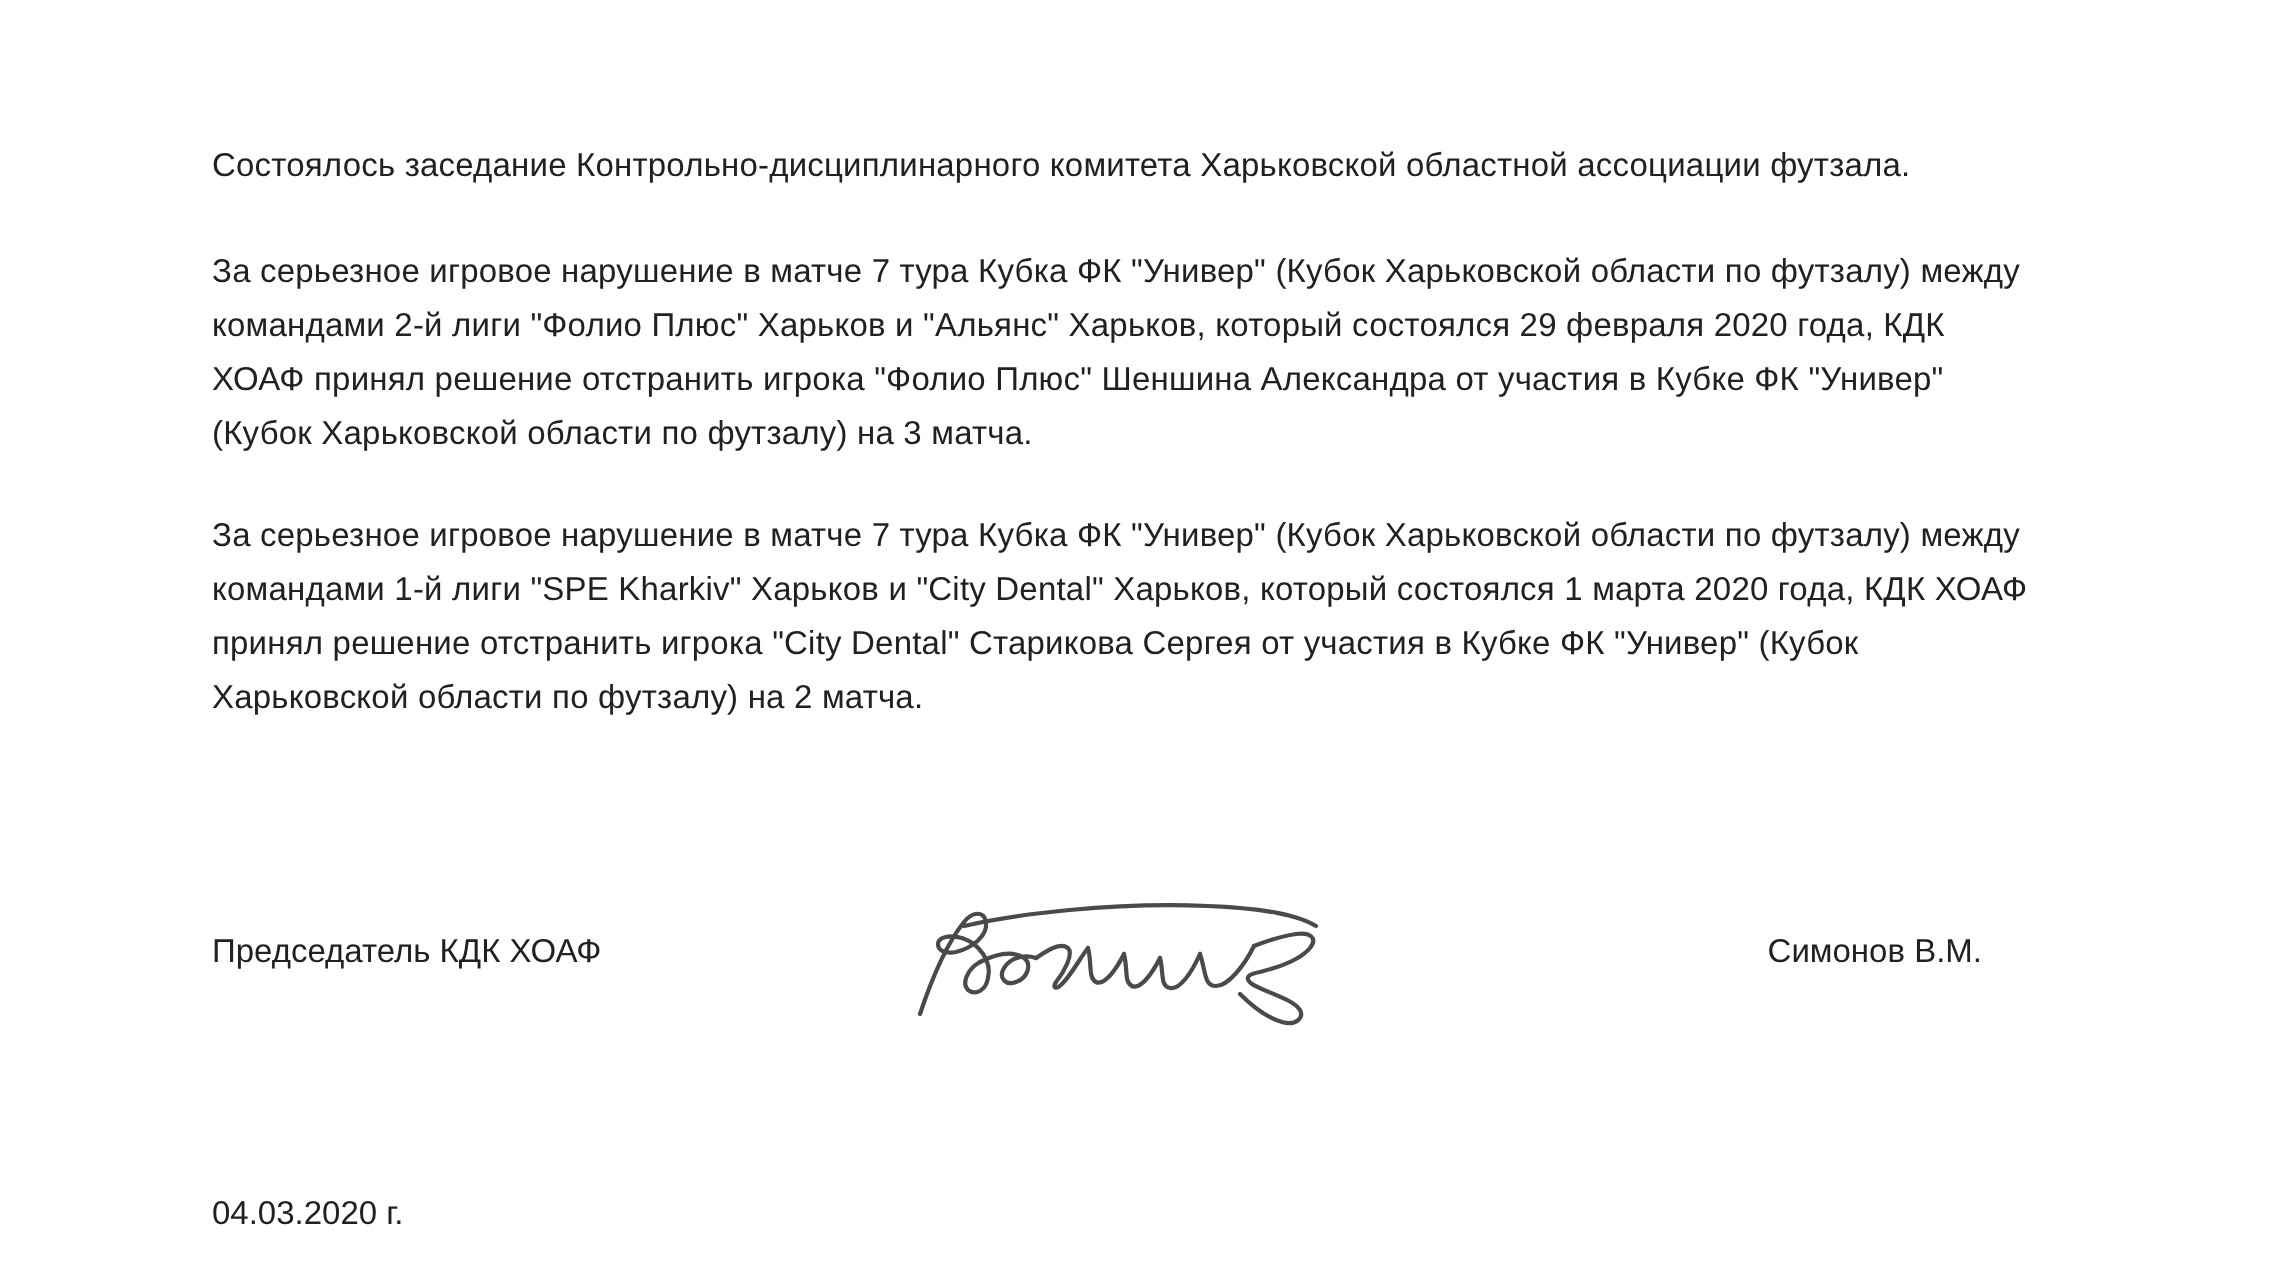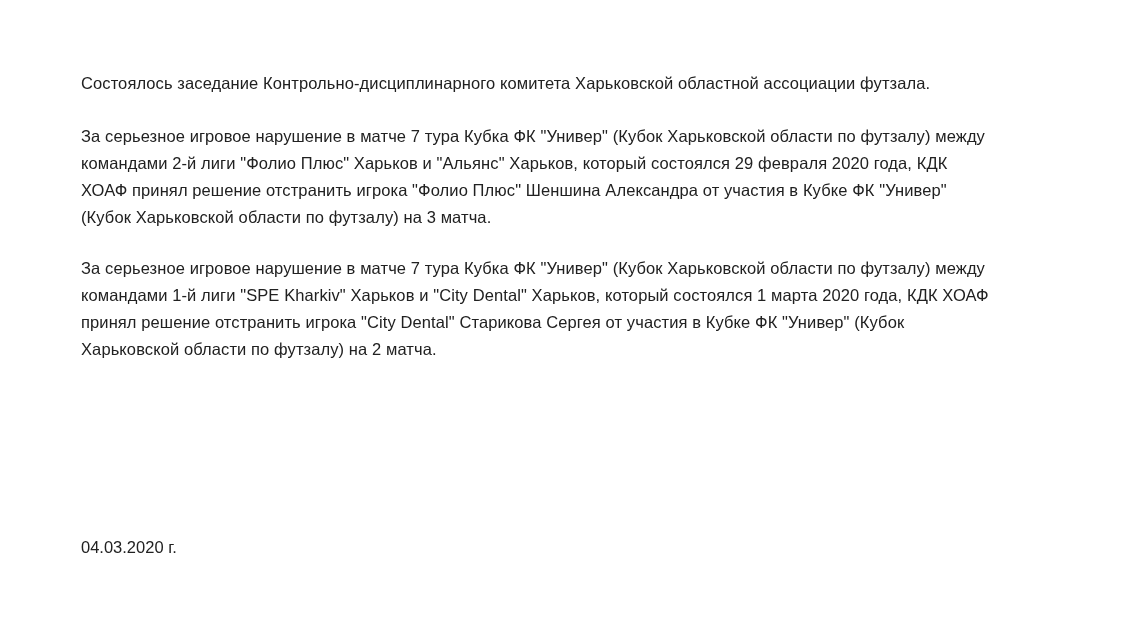--- a/index.html
+++ b/index.html
@@ -12,21 +12,21 @@
     background: #ffffff;
     font-family: "Liberation Sans", sans-serif;
     color: #1a1a1a;
     overflow: hidden;
   }
   .page {
     position: relative;
     width: 1140px;
     height: 637px;
     box-sizing: border-box;
-    padding: 70px 115px 0 81px;
+    padding: 70px 115px 0 106px;
   }
   .para {
     font-size: 16.5px;
     line-height: 27px;
     color: #212121;
     margin: 0 0 24px 0;
     text-align: left;
     letter-spacing: 0.1px;
     max-width: 915px;
   }
@@ -78,16 +78,37 @@
 <div class="page">
 
   <p class="para first">Состоялось заседание Контрольно-дисциплинарного комитета Харьковской областной ассоциации футзала.</p>
 
   <p class="para">За серьезное игровое нарушение в матче 7 тура Кубка ФК "Универ" (Кубок Харьковской области по футзалу) между командами 2-й лиги "Фолио Плюс" Харьков и "Альянс" Харьков, который состоялся 29 февраля 2020 года, КДК ХОАФ принял решение отстранить игрока "Фолио Плюс" Шеншина Александра от участия в Кубке ФК "Универ" (Кубок Харьковской области по футзалу) на 3 матча.</p>
 
   <p class="para">За серьезное игровое нарушение в матче 7 тура Кубка ФК "Универ" (Кубок Харьковской области по футзалу) между командами 1-й лиги "SPE Kharkiv" Харьков и "City Dental" Харьков, который состоялся 1 марта 2020 года, КДК ХОАФ принял решение отстранить игрока "City Dental" Старикова Сергея от участия в Кубке ФК "Универ" (Кубок Харьковской области по футзалу) на 2 матча.</p>
 
   <div class="spacer"></div>
 
+  <div class="sign-row">
+    <div class="sign-left">Председатель КДК ХОАФ</div>
+
+    <div class="signature">
+      <svg viewBox="0 0 260 80" width="260" height="80" xmlns="http://www.w3.org/2000/svg">
+        <g fill="none" stroke="#4a4a4a" stroke-width="2.1" stroke-linecap="round" stroke-linejoin="round">
+          <path d="M24 66 C 30 48, 38 30, 46 20 C 50 15, 56 14, 57 20 C 58 27, 50 33, 42 35 C 36 36, 33 34, 33 31 C 33 28, 38 26, 45 28 C 54 31, 60 40, 58 48 C 57 54, 52 57, 48 54 C 45 51, 47 44, 54 40"></path>
+          <path d="M54 40 C 62 36, 70 34, 76 38 C 80 41, 78 48, 72 50 C 67 52, 63 48, 66 43 C 69 38, 76 36, 82 38"></path>
+          <path d="M82 38 C 88 34, 94 30, 98 33 C 101 36, 96 45, 92 50 C 90 53, 92 54, 95 51 C 100 46, 104 38, 108 33"></path>
+          <path d="M108 33 C 110 40, 108 48, 112 50 C 116 52, 122 44, 126 36"></path>
+          <path d="M126 36 C 128 44, 126 50, 130 52 C 134 54, 140 46, 144 38"></path>
+          <path d="M144 38 C 146 46, 144 52, 149 53 C 154 54, 160 45, 164 36"></path>
+          <path d="M164 36 C 167 45, 166 52, 172 52 C 178 52, 186 42, 191 32"></path>
+          <path d="M191 32 C 196 30, 205 27, 212 26 C 219 25, 223 28, 219 33 C 214 39, 202 43, 194 45 C 188 46, 186 48, 190 51 C 196 55, 210 58, 214 64 C 216 68, 212 72, 205 70 C 198 68, 190 62, 184 56"></path>
+          <path d="M46 22 C 72 16, 120 10, 168 12 C 196 13, 214 17, 222 22"></path>
+        </g>
+      </svg>
+    </div>
+
+    <div class="sign-right">Симонов В.М.</div>
+  </div>
 
   <div class="date">04.03.2020 г.</div>
 
 </div>
 
 </body></html>

